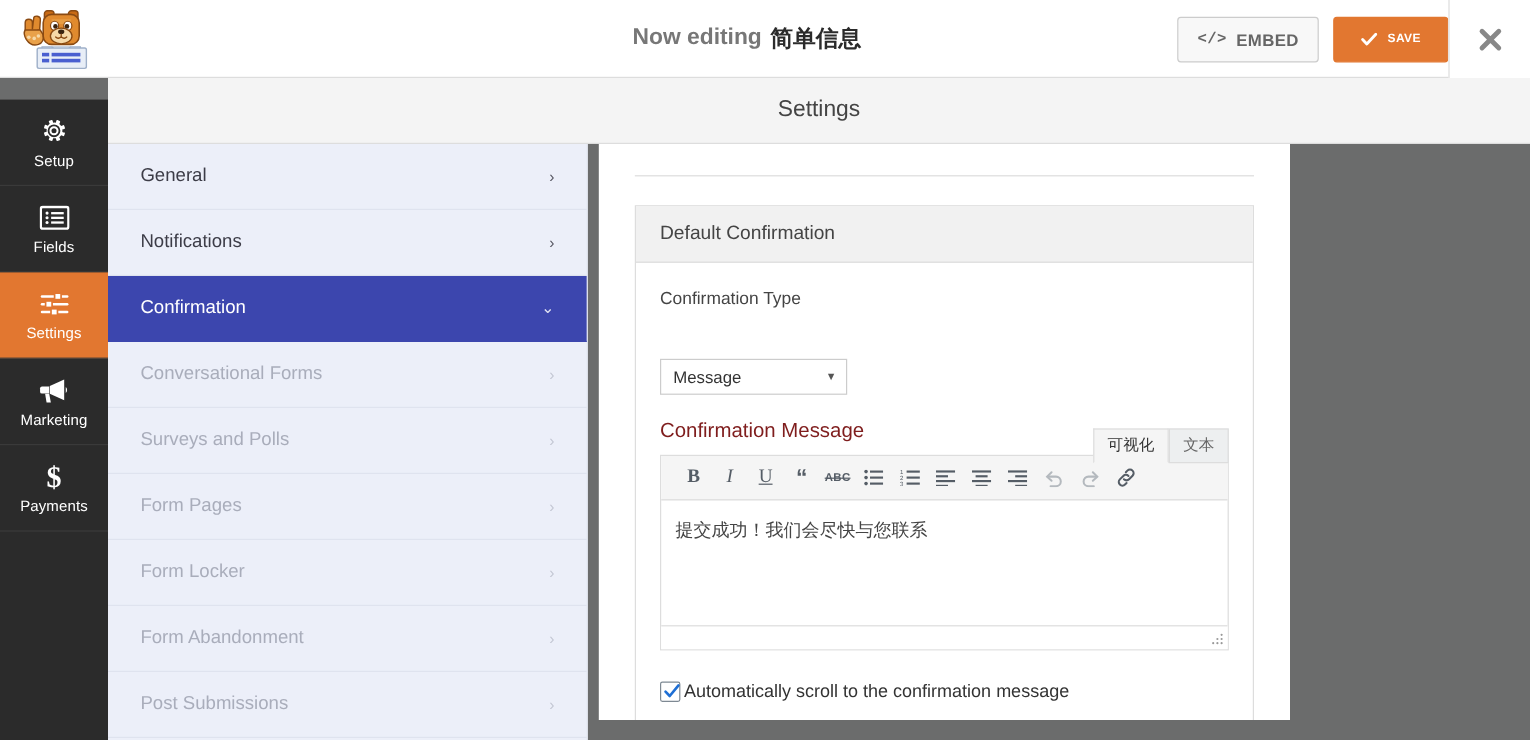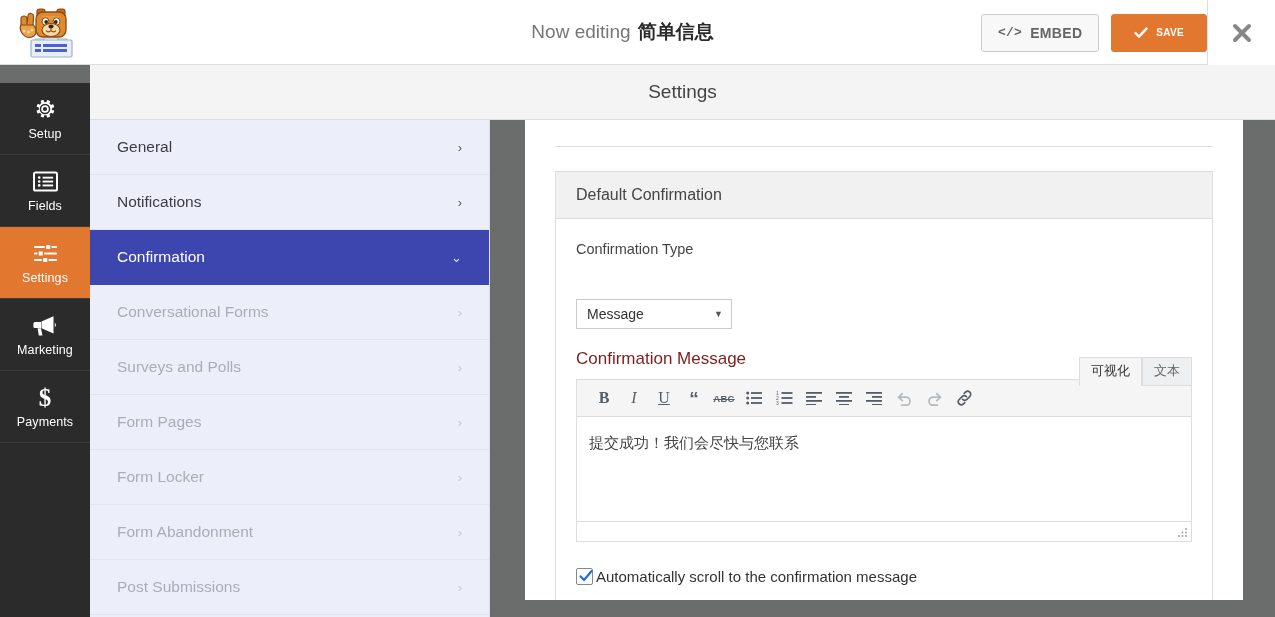--- a/index.html
+++ b/index.html
@@ -20,21 +20,21 @@
   .logo-wrap {
     width: 90px; height: 65px; display: flex; align-items: center;
     justify-content: center; flex: 0 0 90px;
   }
   .bear { position: relative; width: 56px; height: 52px; }
 
   .title-zone {
     flex: 1 1 auto; display: flex; align-items: center; justify-content: center;
     height: 65px; padding-right: 120px;
   }
-  .title-now { font-size: 19px; color: #777777; font-weight: 400; }
+  .title-now { font-size: 19px; color: #777777; font-weight: 700; }
   .title-name { font-size: 19px; color: #2b2b2b; font-weight: 700; margin-left: 7px; }
 
   .topbar-actions {
     position: absolute; right: 68px; top: 0; height: 65px;
     display: flex; align-items: center; gap: 12px;
   }
   .btn-embed {
     height: 38px; padding: 0 16px; background: #f8f8f8; border: 1px solid #cccccc;
     border-radius: 3px; color: #666666; font-size: 14px; font-weight: 700;
     letter-spacing: .3px; display: flex; align-items: center; gap: 8px; cursor: pointer;
@@ -83,21 +83,21 @@
   
   .settings-head {
     position: absolute; left: 90px; top: 65px; width: 1185px; height: 55px;
     background: #f4f4f4; border-bottom: 1px solid #dddddd;
     display: flex; align-items: center; justify-content: center;
   }
   .settings-head span { font-size: 19px; color: #444444; }
 
   
   .content {
-    position: absolute; left: 525px; top: 120px; width: 718px; height: 480px;
+    position: absolute; left: 499px; top: 120px; width: 576px; height: 480px;
     background: #ffffff; overflow: hidden;
   }
   .content-inner { padding: 0 30px; }
   .top-rule { height: 1px; background: #dddddd; margin: 26px 0 0 0; }
 
   .card {
     margin-top: 24px; border: 1px solid #dddddd; background: #ffffff;
   }
   .card-head {
     background: #f1f1f1; border-bottom: 1px solid #dddddd;

